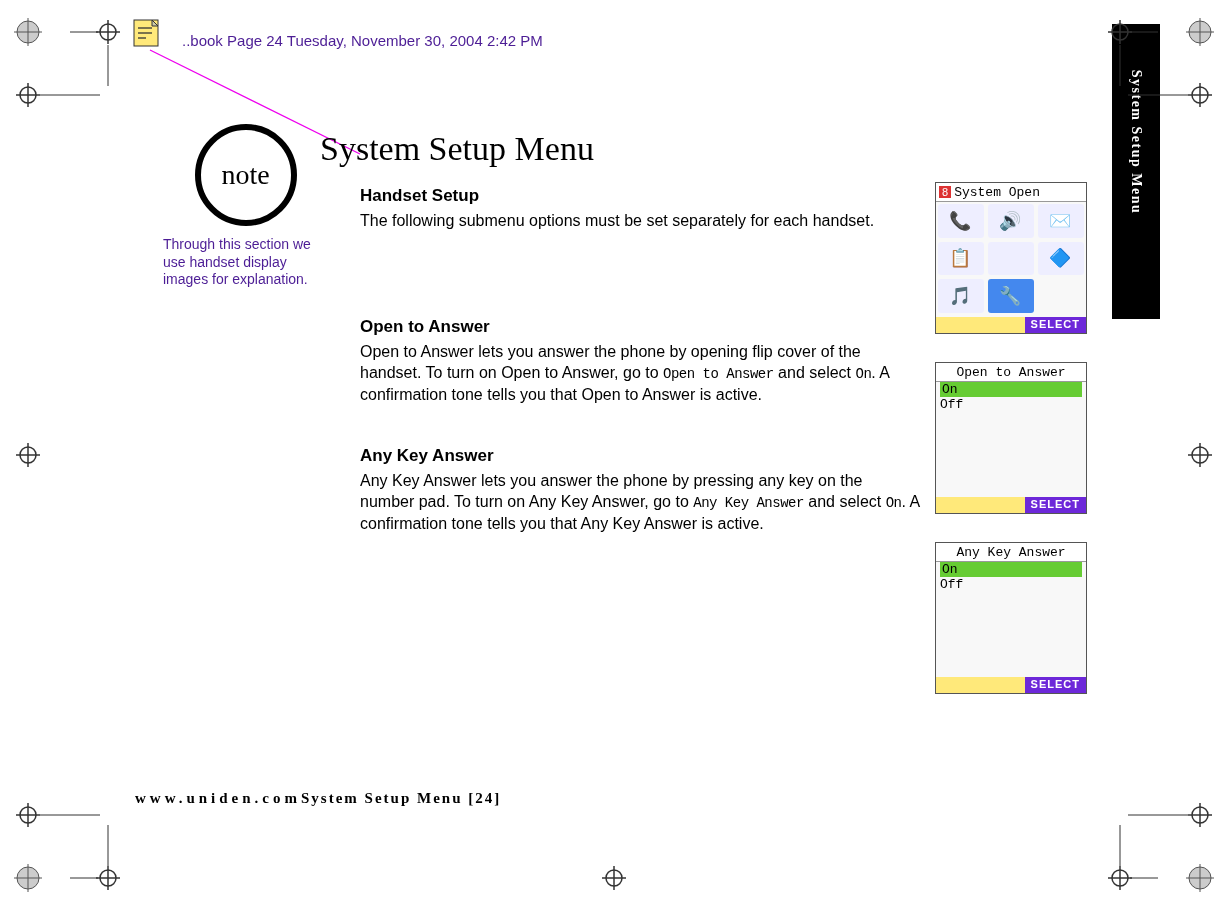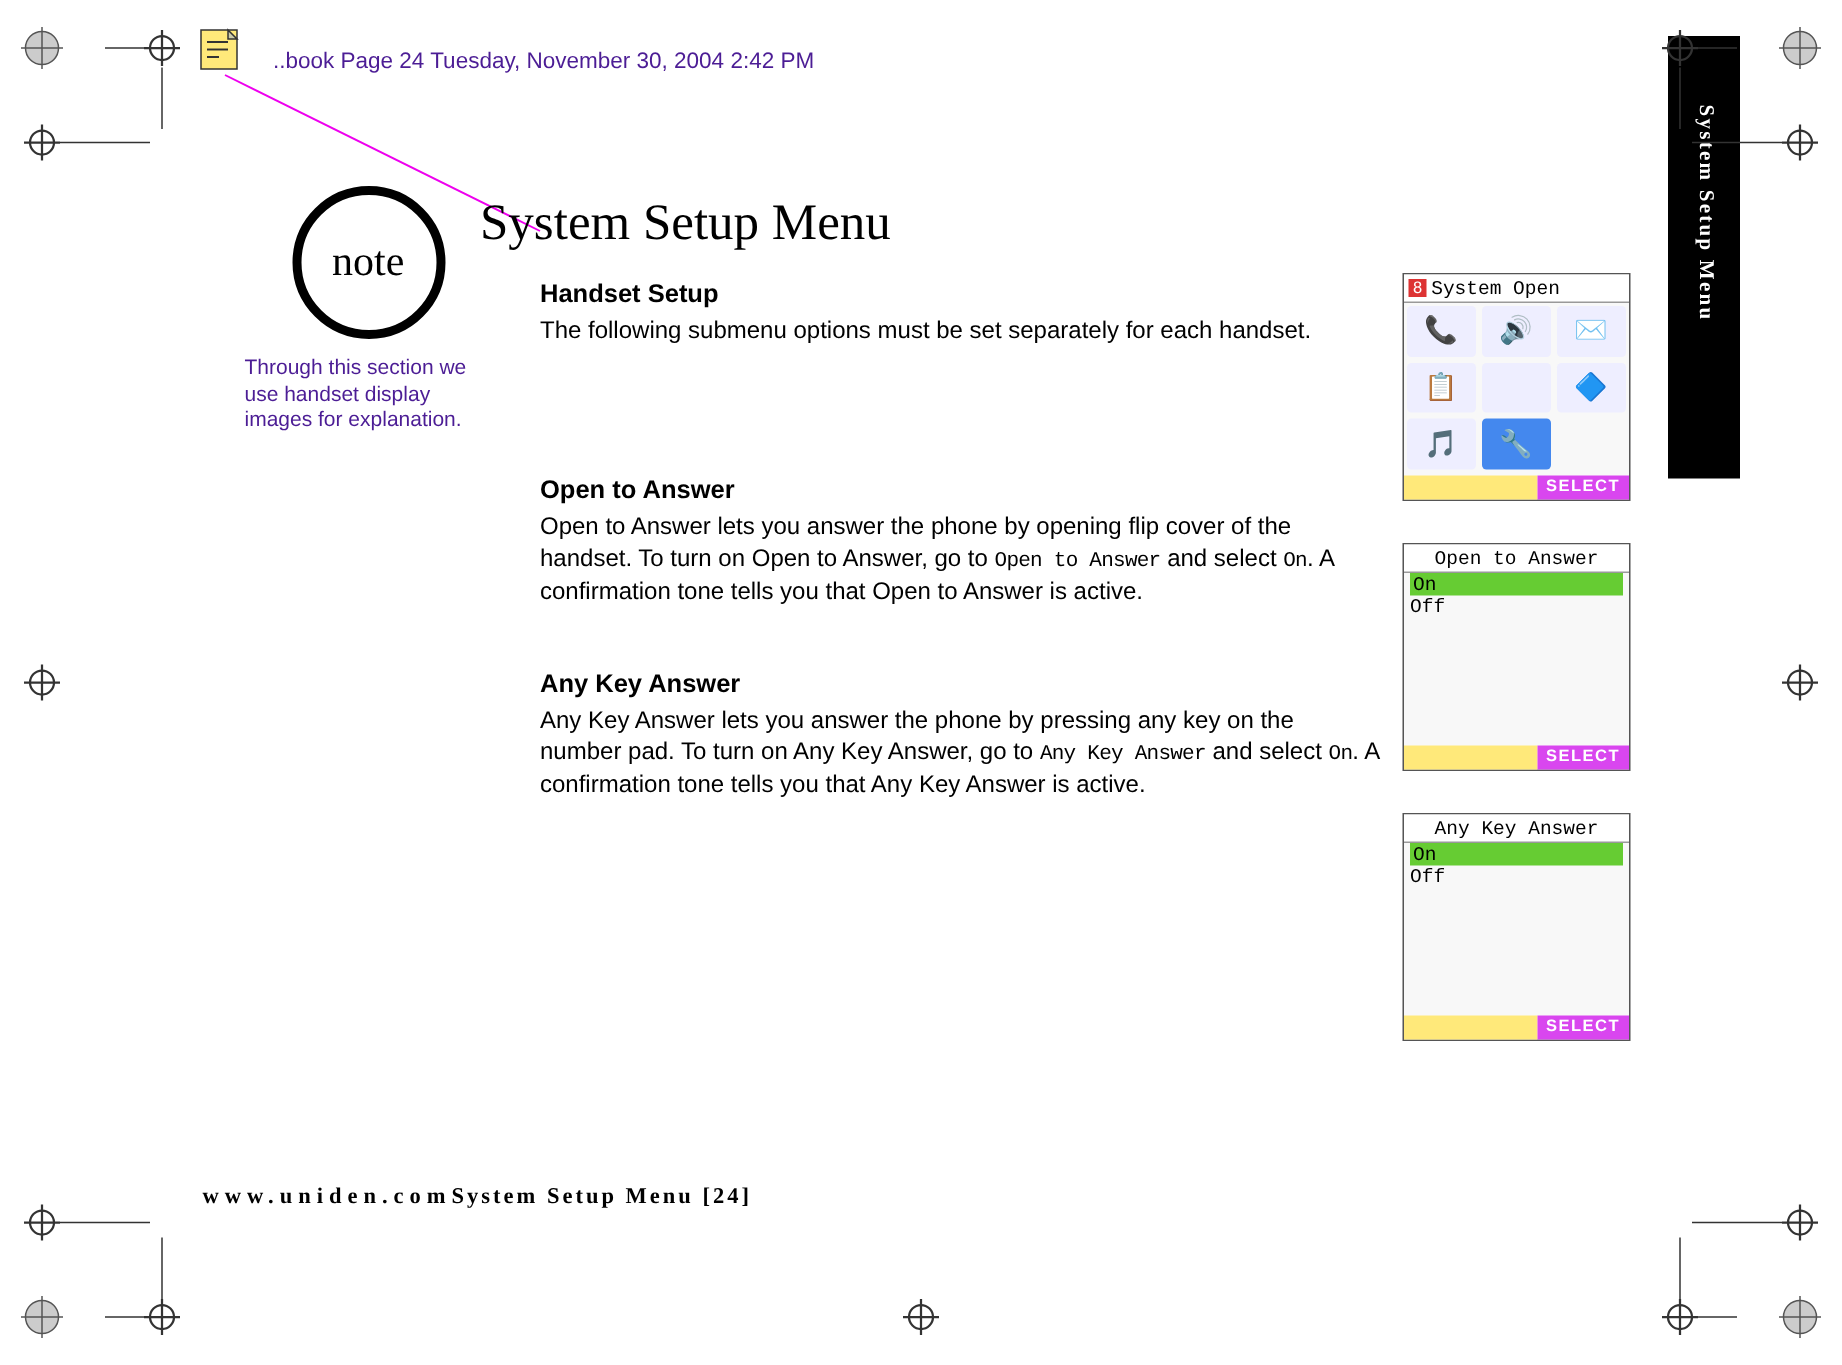--- a/index.html
+++ b/index.html
@@ -172,21 +172,21 @@
     bottom: 0;
     left: 0; right: 0;
     height: 16px;
     display: flex;
   }
   .footer-left {
     background: #ffe97a;
     flex: 1;
   }
   .footer-right {
-    background: #d946ef;
+    background: #6d28d9;
     color: #fff;
     font-family: Tahoma, sans-serif;
     font-size: 11px;
     font-weight: bold;
     padding: 1px 6px;
     letter-spacing: 1px;
   }
   
   .icon-grid {
     display: grid;

